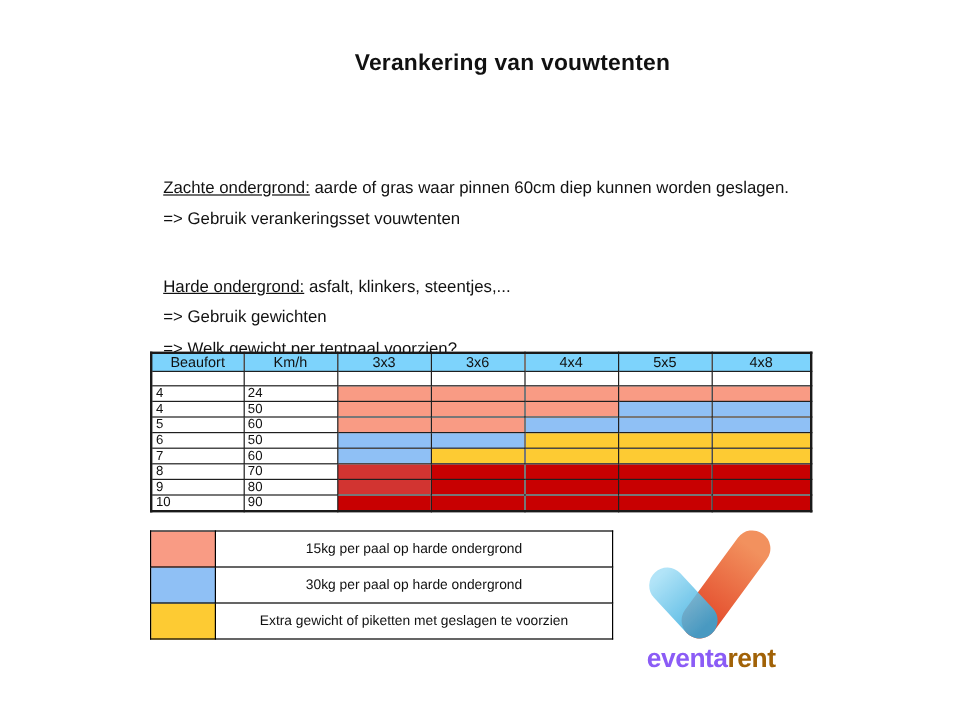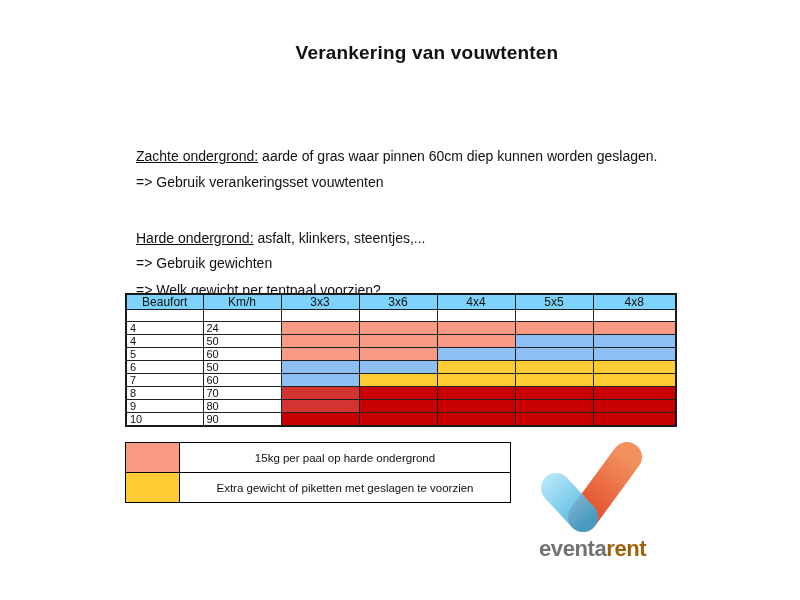--- a/index.html
+++ b/index.html
@@ -157,20 +157,24 @@
     </tbody>
 </table>
 
 <table class="legend">
   <tbody id="legend-body">
       <tr>
         <td class="swatch" style="background: rgb(249, 155, 132);"></td>
         <td class="lbl">15kg per paal op harde ondergrond</td>
       </tr>
       <tr>
+        <td class="swatch" style="background: rgb(143, 192, 245);"></td>
+        <td class="lbl">30kg per paal op harde ondergrond</td>
+      </tr>
+      <tr>
         <td class="swatch" style="background: rgb(253, 203, 51);"></td>
         <td class="lbl">Extra gewicht of piketten met geslagen te voorzien</td>
       </tr>
     </tbody>
 </table>
 
 <div class="logo">
   <svg width="150" height="105" viewBox="0 0 150 105">
     <defs>
       <linearGradient id="gradOrange" x1="94" y1="27" x2="50" y2="87" gradientUnits="userSpaceOnUse">
@@ -178,14 +182,14 @@
           <stop id="og2" offset="1" stop-color="#E3492A"></stop>
       </linearGradient>
       <linearGradient id="gradBlue" x1="16" y1="50" x2="55" y2="92" gradientUnits="userSpaceOnUse">
         <stop id="bg1" offset="0" stop-color="#A5E0F7"></stop>
           <stop id="bg2" offset="1" stop-color="#2FA8DC"></stop>
       </linearGradient>
     </defs>
     <line x1="94" y1="27" x2="50" y2="87" stroke="url(#gradOrange)" stroke-width="30" stroke-linecap="round"></line>
     <line x1="23" y1="58" x2="50" y2="87" stroke="url(#gradBlue)" stroke-width="30" stroke-linecap="round" opacity="0.85"></line>
   </svg>
-  <div class="logo-word"><span id="logo-p1" style="color: #737373; text-align: right;">eventa</span><span id="logo-p2" style="color: #a16207;">rent</span></div>
+  <div class="logo-word"><span id="logo-p1" style="color: #8b5cf6; text-align: right;">eventa</span><span id="logo-p2" style="color: #a16207;">rent</span></div>
 </div>
 
 </body></html>

